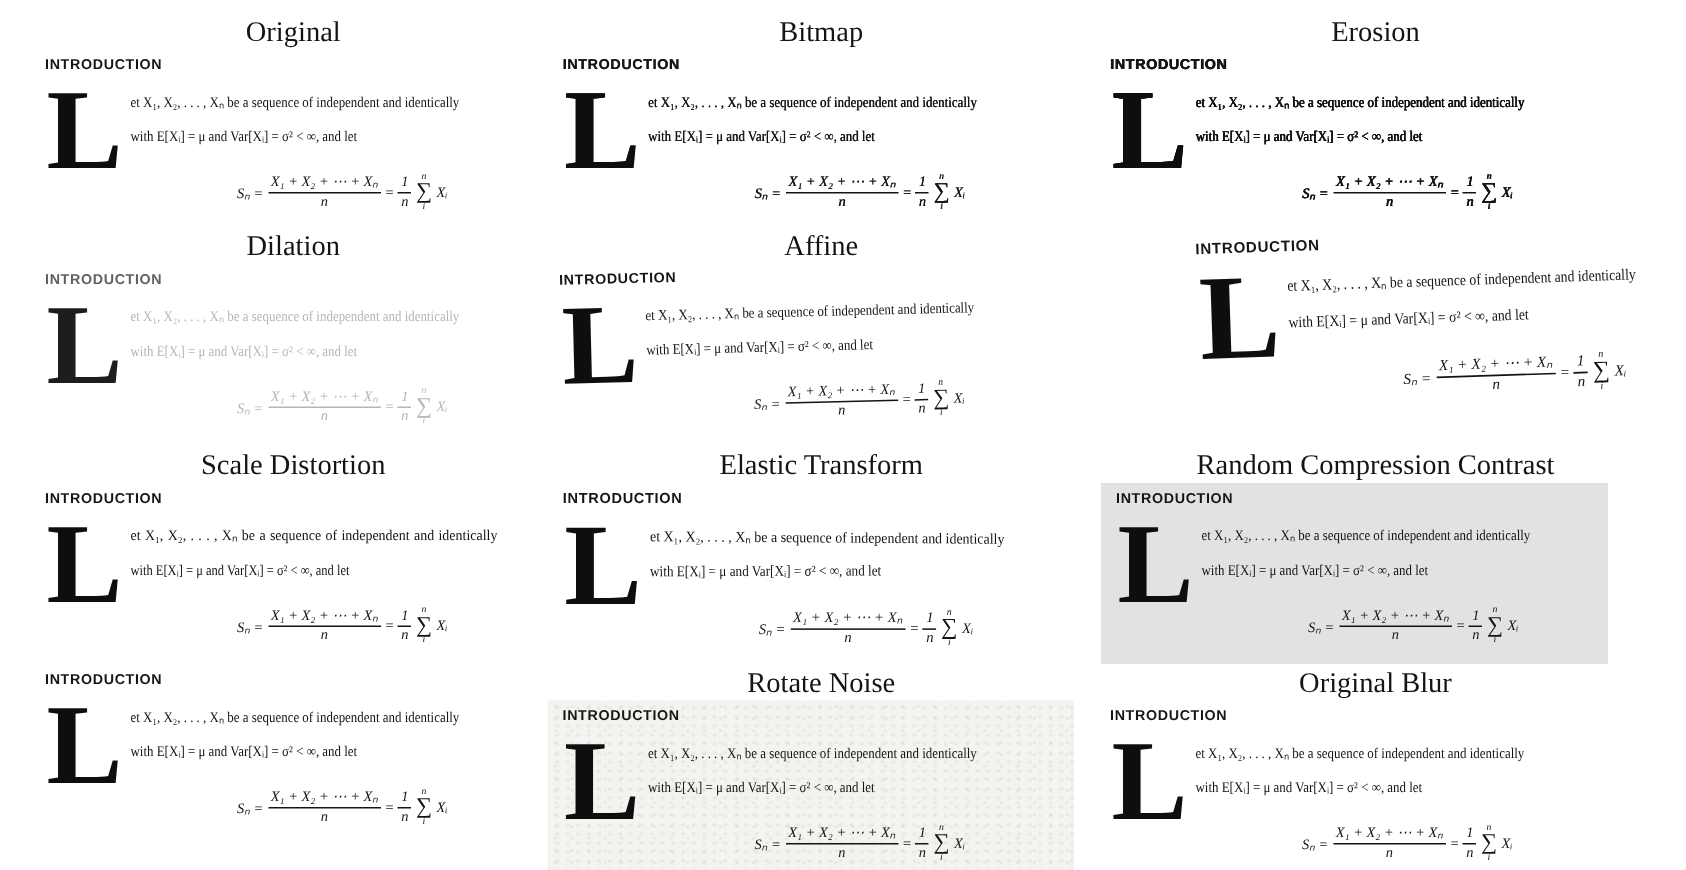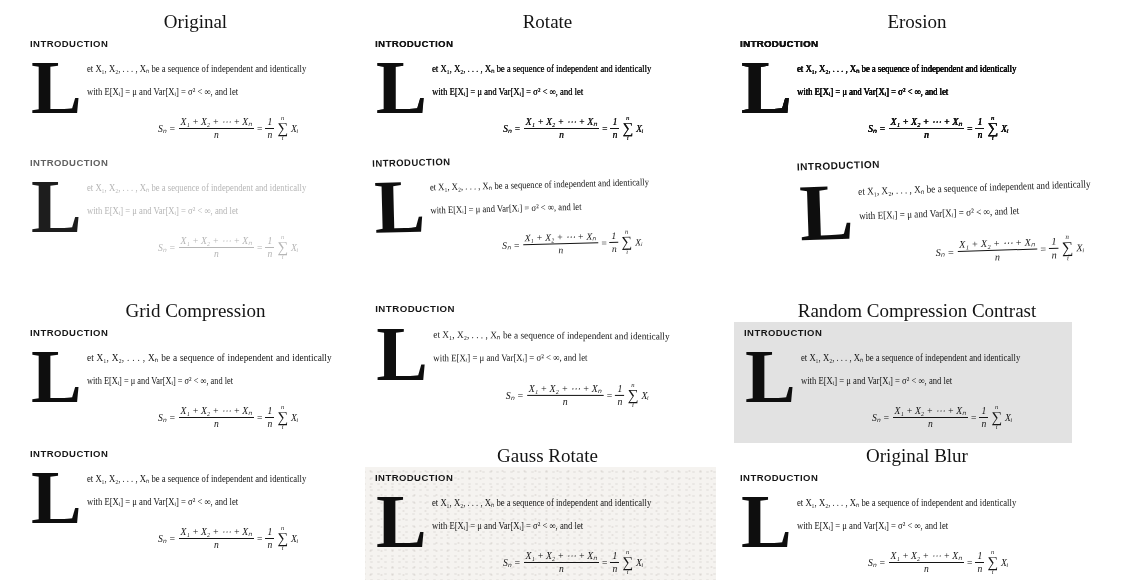--- a/index.html
+++ b/index.html
@@ -119,21 +119,21 @@
             <span class="sum-sup">n</span>
             <span class="sum-sym">∑</span>
             <span class="sum-sub">i</span>
           </span>
         <span class="f-rhs">Xᵢ</span>
       </div>
     </div>
   </figure>
 
   <figure class="panel effect-bitmap">
-    <div class="panel-title">Rotate</div>
+    <div class="panel-title">Bitmap</div>
     <div class="doc">
       <div class="heading">INTRODUCTION</div>
       <div class="body">
         <div class="dropcap">L</div>
         <div class="lines">
           <div class="line line1">et X₁, X₂, . . . , Xₙ be a sequence of independent and identically</div>
           <div class="line line2">with E[Xᵢ] = μ and Var[Xᵢ] = σ² &lt; ∞, and let</div>
         </div>
       </div>
       <div class="formula">
@@ -183,20 +183,21 @@
             <span class="sum-sup">n</span>
             <span class="sum-sym">∑</span>
             <span class="sum-sub">i</span>
           </span>
         <span class="f-rhs">Xᵢ</span>
       </div>
     </div>
   </figure>
 
   <figure class="panel effect-dilation">
+    <div class="panel-title">Dilation</div>
     <div class="doc">
       <div class="heading">INTRODUCTION</div>
       <div class="body">
         <div class="dropcap">L</div>
         <div class="lines">
           <div class="line line1">et X₁, X₂, . . . , Xₙ be a sequence of independent and identically</div>
           <div class="line line2">with E[Xᵢ] = μ and Var[Xᵢ] = σ² &lt; ∞, and let</div>
         </div>
       </div>
       <div class="formula">
@@ -214,20 +215,21 @@
             <span class="sum-sup">n</span>
             <span class="sum-sym">∑</span>
             <span class="sum-sub">i</span>
           </span>
         <span class="f-rhs">Xᵢ</span>
       </div>
     </div>
   </figure>
 
   <figure class="panel effect-affine">
+    <div class="panel-title">Affine</div>
     <div class="doc">
       <div class="heading">INTRODUCTION</div>
       <div class="body">
         <div class="dropcap">L</div>
         <div class="lines">
           <div class="line line1">et X₁, X₂, . . . , Xₙ be a sequence of independent and identically</div>
           <div class="line line2">with E[Xᵢ] = μ and Var[Xᵢ] = σ² &lt; ∞, and let</div>
         </div>
       </div>
       <div class="formula">
@@ -276,21 +278,21 @@
             <span class="sum-sup">n</span>
             <span class="sum-sym">∑</span>
             <span class="sum-sub">i</span>
           </span>
         <span class="f-rhs">Xᵢ</span>
       </div>
     </div>
   </figure>
 
   <figure class="panel effect-grid-distortion">
-    <div class="panel-title">Grid Compression</div>
+    <div class="panel-title">Scale Distortion</div>
     <div class="doc">
       <div class="heading">INTRODUCTION</div>
       <div class="body">
         <div class="dropcap">L</div>
         <div class="lines">
           <div class="line line1">et X₁, X₂, . . . , Xₙ be a sequence of independent and identically</div>
           <div class="line line2">with E[Xᵢ] = μ and Var[Xᵢ] = σ² &lt; ∞, and let</div>
         </div>
       </div>
       <div class="formula">
@@ -308,20 +310,21 @@
             <span class="sum-sup">n</span>
             <span class="sum-sym">∑</span>
             <span class="sum-sub">i</span>
           </span>
         <span class="f-rhs">Xᵢ</span>
       </div>
     </div>
   </figure>
 
   <figure class="panel effect-elastic-transform">
+    <div class="panel-title">Elastic Transform</div>
     <div class="doc">
       <div class="heading">INTRODUCTION</div>
       <div class="body">
         <div class="dropcap">L</div>
         <div class="lines">
           <div class="line line1">et X₁, X₂, . . . , Xₙ be a sequence of independent and identically</div>
           <div class="line line2">with E[Xᵢ] = μ and Var[Xᵢ] = σ² &lt; ∞, and let</div>
         </div>
       </div>
       <div class="formula">
@@ -402,21 +405,21 @@
             <span class="sum-sup">n</span>
             <span class="sum-sym">∑</span>
             <span class="sum-sub">i</span>
           </span>
         <span class="f-rhs">Xᵢ</span>
       </div>
     </div>
   </figure>
 
   <figure class="panel effect-gauss-noise">
-    <div class="panel-title">Gauss Rotate</div>
+    <div class="panel-title">Rotate Noise</div>
     <div class="doc" style="background-color: rgb(245, 243, 240);">
       <div class="heading">INTRODUCTION</div>
       <div class="body">
         <div class="dropcap">L</div>
         <div class="lines">
           <div class="line line1">et X₁, X₂, . . . , Xₙ be a sequence of independent and identically</div>
           <div class="line line2">with E[Xᵢ] = μ and Var[Xᵢ] = σ² &lt; ∞, and let</div>
         </div>
       </div>
       <div class="formula">

